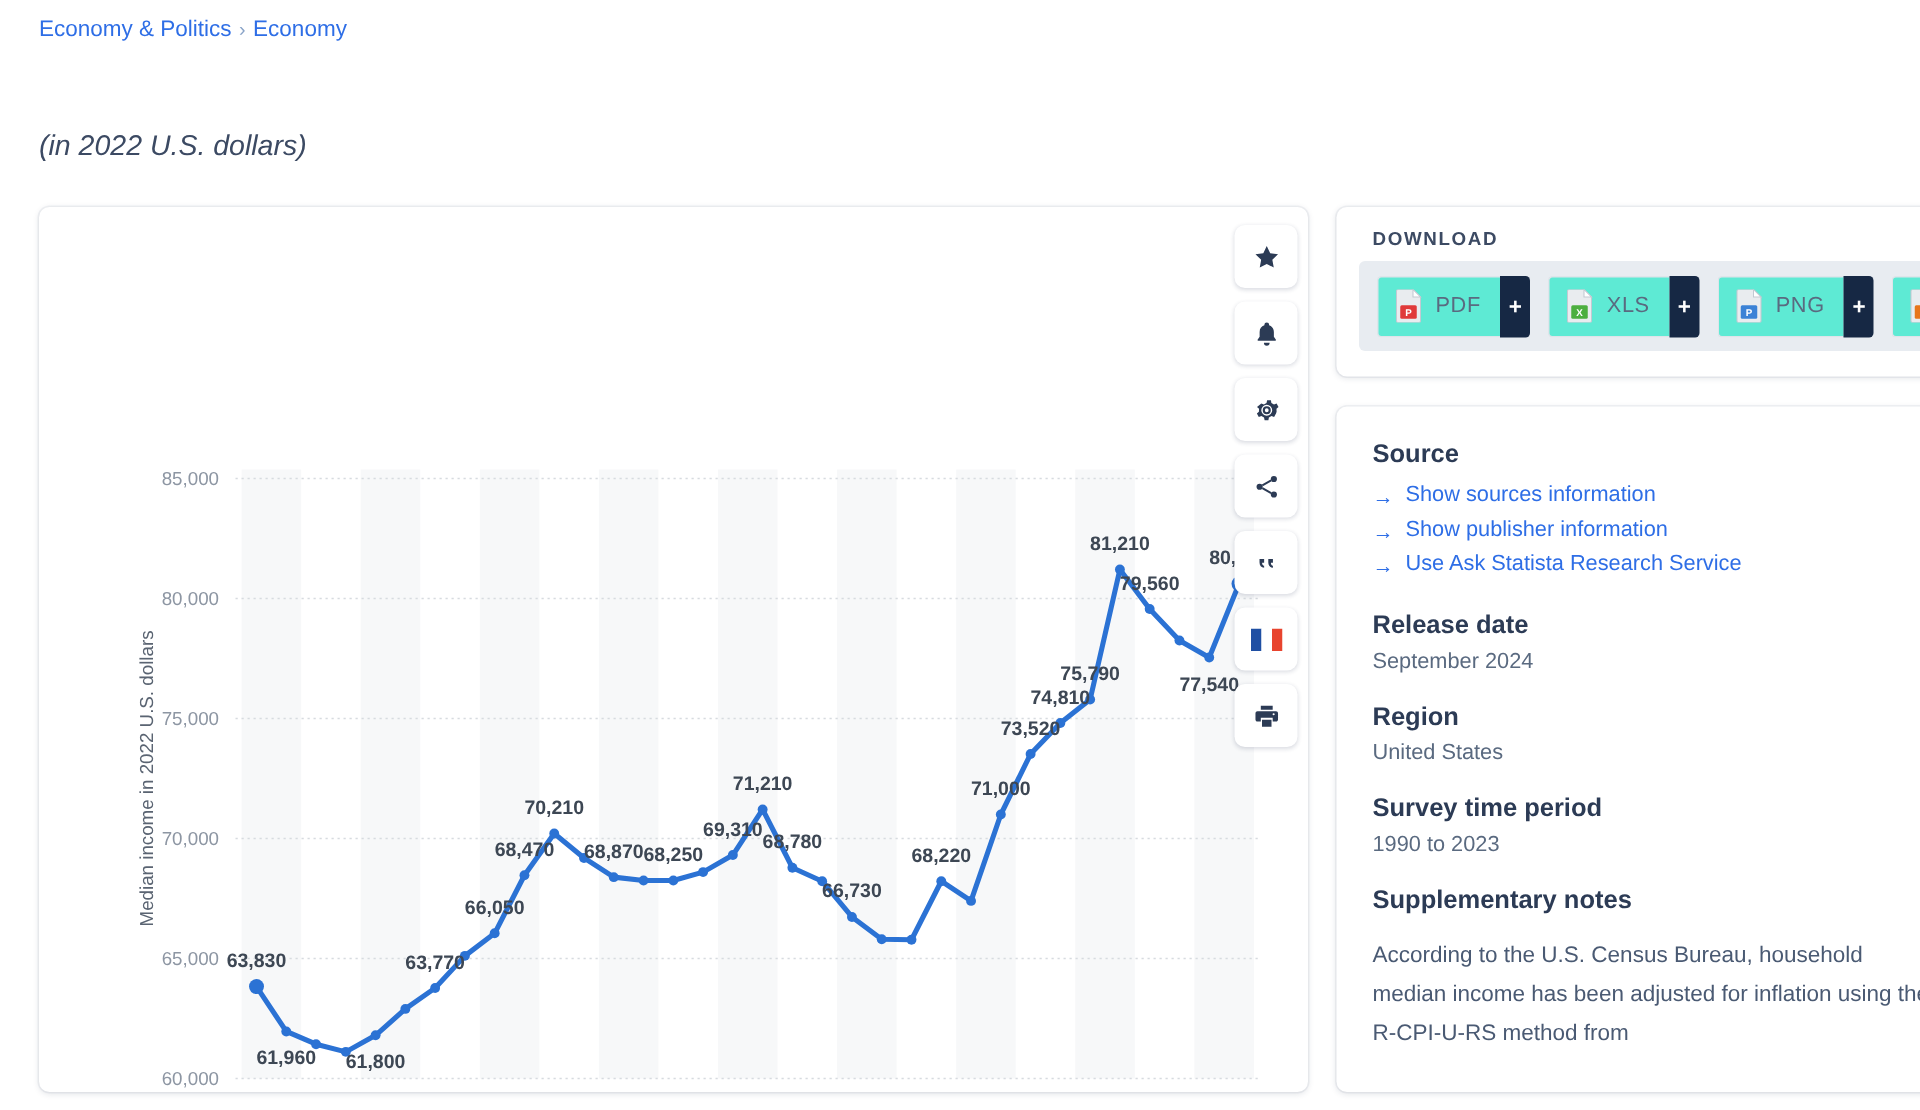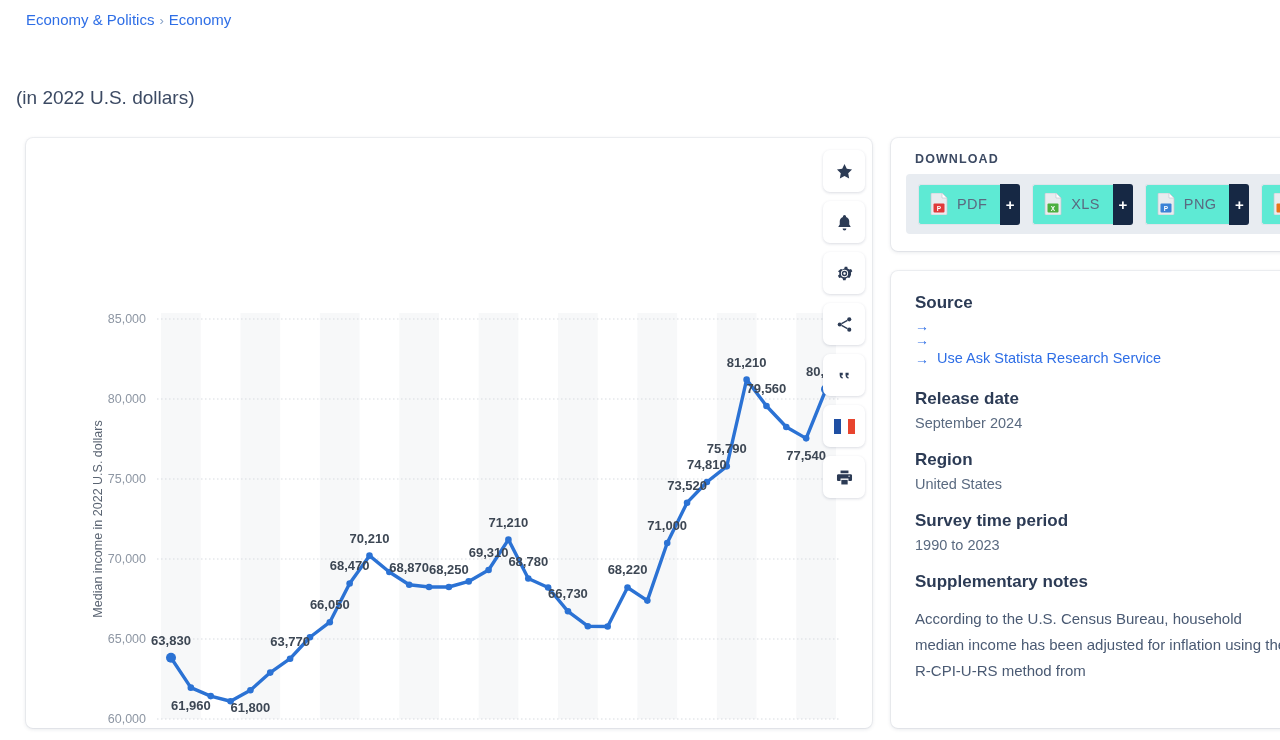--- a/index.html
+++ b/index.html
@@ -19,22 +19,22 @@
   }
   .breadcrumb a { color:#2e6ee6; text-decoration:none; }
   .breadcrumb .sep { color:#8aa4c8; margin:0 5px; font-size:13px; }
 
   .page-title {
     position:absolute; left:26px; top:40px;
     font-size:29px; font-weight:700; color:#18243c;
     letter-spacing:-0.2px; white-space:nowrap;
   }
   .page-subtitle {
-    position:absolute; left:16px; top:87px;
-    font-size:19px; color:#3c4a63;
+    position:absolute; left:26px; top:87px;
+    font-size:19px; font-style:italic; color:#3c4a63;
     white-space:nowrap;
   }
 
   
   .chart-card {
     position:absolute; left:26px; top:138px;
     width:846px; height:590px;
     background:#fff; border-radius:7px;
     box-shadow:0 1px 4px rgba(22,40,72,.13), 0 0 0 1px rgba(22,40,72,.05);
     overflow:hidden;
@@ -323,23 +323,25 @@
           </div>
         </div>
       </div>
   </div>
 
   <div class="info-card">
     <div class="sec-head">Source</div>
     <div id="src-links">
         <div class="src-link">
           <span class="arrow-ic">→</span>
+          <span>Show sources information</span>
         </div>
         <div class="src-link">
           <span class="arrow-ic">→</span>
+          <span>Show publisher information</span>
         </div>
         <div class="src-link">
           <span class="arrow-ic">→</span>
           <span>Use Ask Statista Research Service</span>
         </div>
       </div>
 
     <div class="sec-head spaced">Release date</div>
     <p class="sec-val">September 2024</p>
 

